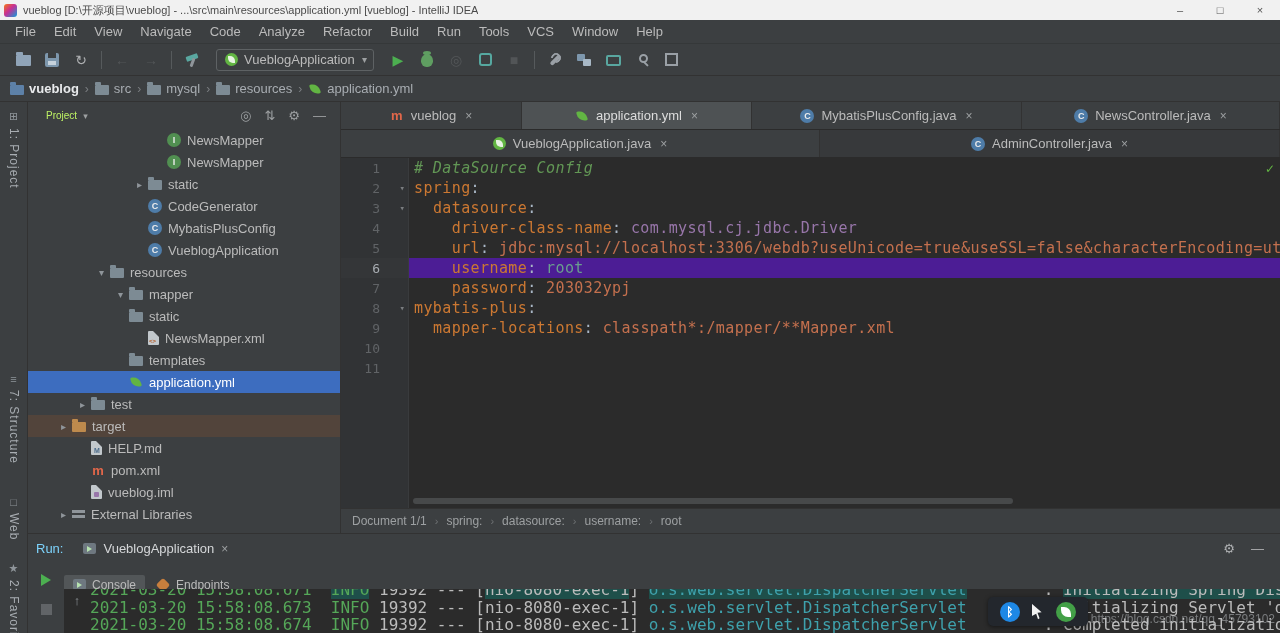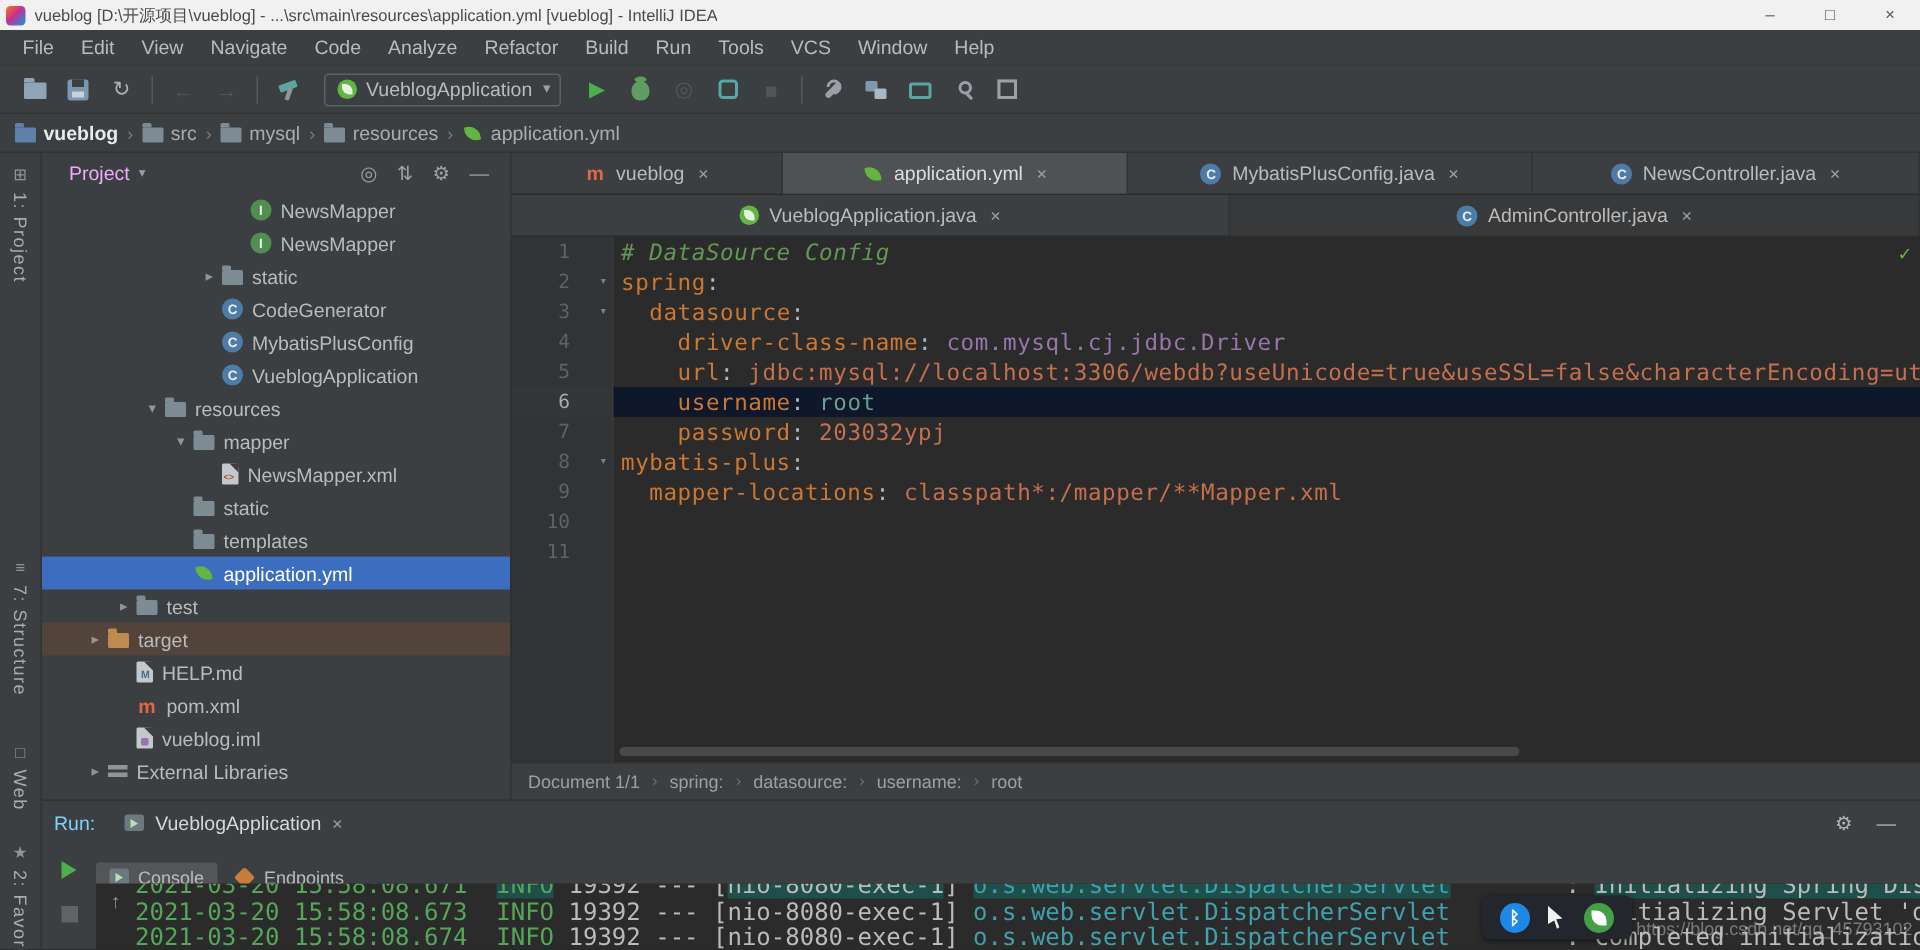--- a/index.html
+++ b/index.html
@@ -63,21 +63,21 @@
   .stripe-label{writing-mode:vertical-rl;font-size:12px;color:#A8ADB2;letter-spacing:1px}
   .stripe-ic{font-size:11px;color:#8F959A}
   .stripe-0{margin-top:4px}
   .stripe-1{margin-top:176px}
   .stripe-2{margin-top:24px}
   .stripe-3{margin-top:14px}
 
   
   .project{position:absolute;top:102px;left:28px;width:312px;height:431px;background:#3C3F41;overflow:hidden}
   .project-header{height:27px;display:flex;align-items:center;padding-left:18px;gap:6px}
-  .ph-label{font-size:13px;color:#f0abfc}
+  .ph-label{font-size:10px;color:#bef264}
   .ph-caret{font-size:9px;color:#9DA0A2}
   .ph-icons{margin-left:auto;display:flex;gap:13px;padding-right:14px;color:#9DA0A2;font-size:13px;align-items:center}
   .tree{position:absolute;top:27px;left:0;right:0;bottom:0;overflow:hidden}
   .tree-row{display:flex;align-items:center;height:22px;white-space:nowrap}
   .tree-arrow{width:17px;text-align:center;color:#8F959A;font-size:10px;flex:none}
   .tree-label{font-size:13px;color:#BBBBBB;margin-left:6px}
   .tree-row.sel{background:var(--selection-blue)}
   .tree-row.sel .tree-label{color:#FFFFFF}
   .tree-row.excl{background:var(--excluded-brown)}
 
@@ -121,21 +121,21 @@
   [data-name="tab-row-1"] .etab:nth-child(4){flex:1}
   [data-name="tab-row-2"] .etab:nth-child(1){flex:0 0 479px}
   [data-name="tab-row-2"] .etab:nth-child(2){flex:1;background:#37393B}
   .code-wrap{position:absolute;top:56px;left:0;right:0;bottom:25px;overflow:hidden}
   .gutter{position:absolute;top:0;left:0;bottom:0;width:68px;background:#313335;border-right:1px solid #393B3D}
   .g-line{height:20px;position:relative;display:flex;align-items:center;justify-content:flex-end;padding-right:28px;font-family:"DejaVu Sans Mono",monospace;font-size:13px;color:#606366}
   .g-line.current{color:#A8ADB2;background:#343638}
   .fold{position:absolute;right:3px;top:0;height:20px;display:flex;align-items:center;color:#7A7D80;font-size:9px}
   .code{position:absolute;top:0;left:68px;right:0;bottom:0;font-family:"DejaVu Sans Mono",monospace;font-size:15px;line-height:20px;letter-spacing:.4px;white-space:pre;color:#A9B7C6;padding-left:5px;overflow:hidden}
   .c-line{height:20px}
-  .c-line.current{background:#0f172a;margin-left:-5px;padding-left:5px}
+  .c-line.current{background:#4c1d95;margin-left:-5px;padding-left:5px}
   .tok-key{color:var(--key-orange)}
   .tok-comment{color:var(--comment-green);font-style:italic}
   .tok-punct,.tok-plain{color:#A9B7C6}
   .tok-red{color:var(--value-red)}
   .tok-purple{color:var(--value-purple)}
   .tok-green{color:var(--value-green)}
   .h-scroll{position:absolute;left:72px;bottom:4px;width:600px;height:6px;border-radius:3px;background:#5F6264;opacity:.55}
   .inspection-check{position:absolute;top:60px;right:5px;color:var(--check-green);font-size:12px;font-weight:bold;z-index:3}
   .editor-status{position:absolute;left:0;right:0;bottom:0;height:25px;background:#3C3F41;border-top:1px solid #323232;display:flex;align-items:center;gap:8px;padding-left:11px;font-size:12px;color:#9DA0A2}
   .es-sep{color:#6E7173;font-size:11px}
@@ -343,29 +343,29 @@
         <div class="tree-row" data-name="tree-item-resources" style="padding-left: 65px;">
           <span class="tree-arrow" data-name="tree-arrow-icon">▾</span>
           <span class="ic ic-folder" data-name="folder-icon"></span>
           <span class="tree-label" data-name="tree-item-label">resources</span>
         </div>
         <div class="tree-row" data-name="tree-item-mapper" style="padding-left: 84px;">
           <span class="tree-arrow" data-name="tree-arrow-icon">▾</span>
           <span class="ic ic-folder" data-name="folder-icon"></span>
           <span class="tree-label" data-name="tree-item-label">mapper</span>
         </div>
+        <div class="tree-row" data-name="tree-item-static" style="padding-left: 84px;">
+          <span class="tree-arrow" data-name="tree-arrow-spacer"></span>
+          <span class="ic ic-folder" data-name="folder-icon"></span>
+          <span class="tree-label" data-name="tree-item-label">static</span>
+        </div>
         <div class="tree-row" data-name="tree-item-newsmapper-xml" style="padding-left: 103px;">
           <span class="tree-arrow" data-name="tree-arrow-spacer"></span>
           <span class="ic ic-doc ic-xml" data-name="xml-icon"></span>
           <span class="tree-label" data-name="tree-item-label">NewsMapper.xml</span>
-        </div>
-        <div class="tree-row" data-name="tree-item-static" style="padding-left: 84px;">
-          <span class="tree-arrow" data-name="tree-arrow-spacer"></span>
-          <span class="ic ic-folder" data-name="folder-icon"></span>
-          <span class="tree-label" data-name="tree-item-label">static</span>
         </div>
         <div class="tree-row" data-name="tree-item-templates" style="padding-left: 84px;">
           <span class="tree-arrow" data-name="tree-arrow-spacer"></span>
           <span class="ic ic-folder" data-name="folder-icon"></span>
           <span class="tree-label" data-name="tree-item-label">templates</span>
         </div>
         <div class="tree-row sel" data-name="tree-item-application-yml" style="padding-left: 84px;">
           <span class="tree-arrow" data-name="tree-arrow-spacer"></span>
           <span class="ic ic-spring" data-name="spring-icon"></span>
           <span class="tree-label" data-name="tree-item-label">application.yml</span>

